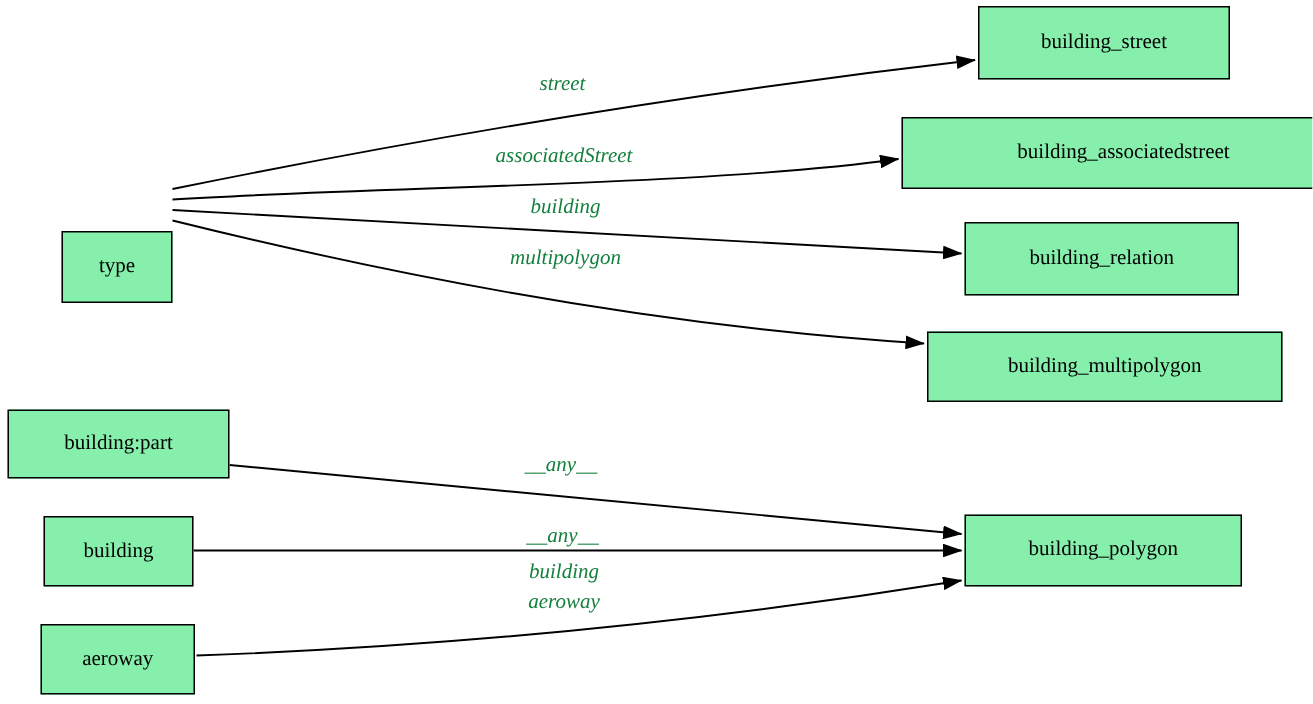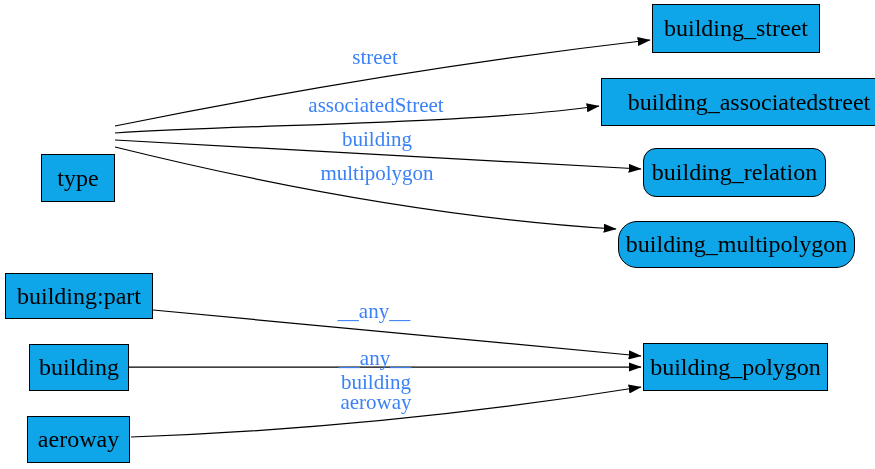--- a/index.html
+++ b/index.html
@@ -30,36 +30,37 @@
   #node-layer, #label-layer {
     position: absolute;
     left: 0;
     top: 0;
     width: 0;
     height: 0;
   }
   .node {
     position: absolute;
     box-sizing: border-box;
-    background: #0ea5e9;
+    background: #86efac;
     border: 1.4px solid #000000;
     display: flex;
     align-items: center;
     justify-content: center;
-    font-size: 24px;
+    font-size: 14px;
     color: #000000;
     white-space: nowrap;
   }
   .edge-label {
     position: absolute;
     transform: translate(-50%, -50%);
-    font-size: 21px;
-    color: #3b82f6;
+    font-size: 14px;
+    color: #15803d;
     white-space: nowrap;
     line-height: 1;
+    font-style: italic;
   }
 </style>
 </head>
 <body>
 
 <div class="canvas">
   <svg id="edge-layer" viewBox="0 0 875 469" xmlns="http://www.w3.org/2000/svg">
     <defs>
       <marker id="arrowhead" viewBox="0 0 10 7" refX="9.5" refY="3.5" markerWidth="13" markerHeight="9.2" markerUnits="userSpaceOnUse" orient="auto">
         <path d="M0,0 L10,3.5 L0,7 Z" fill="#000000"></path>
@@ -95,23 +96,23 @@
       </div>
       <div class="node" style="left: 27px; top: 416px; width: 103px; height: 47px; align-items: center;">
         <span>aeroway</span>
       </div>
       <div class="node" style="left: 652px; top: 4px; width: 168px; height: 49px;">
         <span>building_street</span>
       </div>
       <div class="node" style="left: 601px; top: 78px; width: 296px; height: 48px;">
         <span>building_associatedstreet</span>
       </div>
-      <div class="node" style="left: 643px; top: 148px; width: 183px; height: 49px; border-radius: 13px;">
+      <div class="node" style="left: 643px; top: 148px; width: 183px; height: 49px;">
         <span>building_relation</span>
       </div>
-      <div class="node" style="left: 618px; top: 221px; width: 237px; height: 47px; border-radius: 19px;">
+      <div class="node" style="left: 618px; top: 221px; width: 237px; height: 47px;">
         <span>building_multipolygon</span>
       </div>
       <div class="node" style="left: 643px; top: 343px; width: 185px; height: 48px;">
         <span>building_polygon</span>
       </div>
     </div>
 </div>
 
 </body></html>

